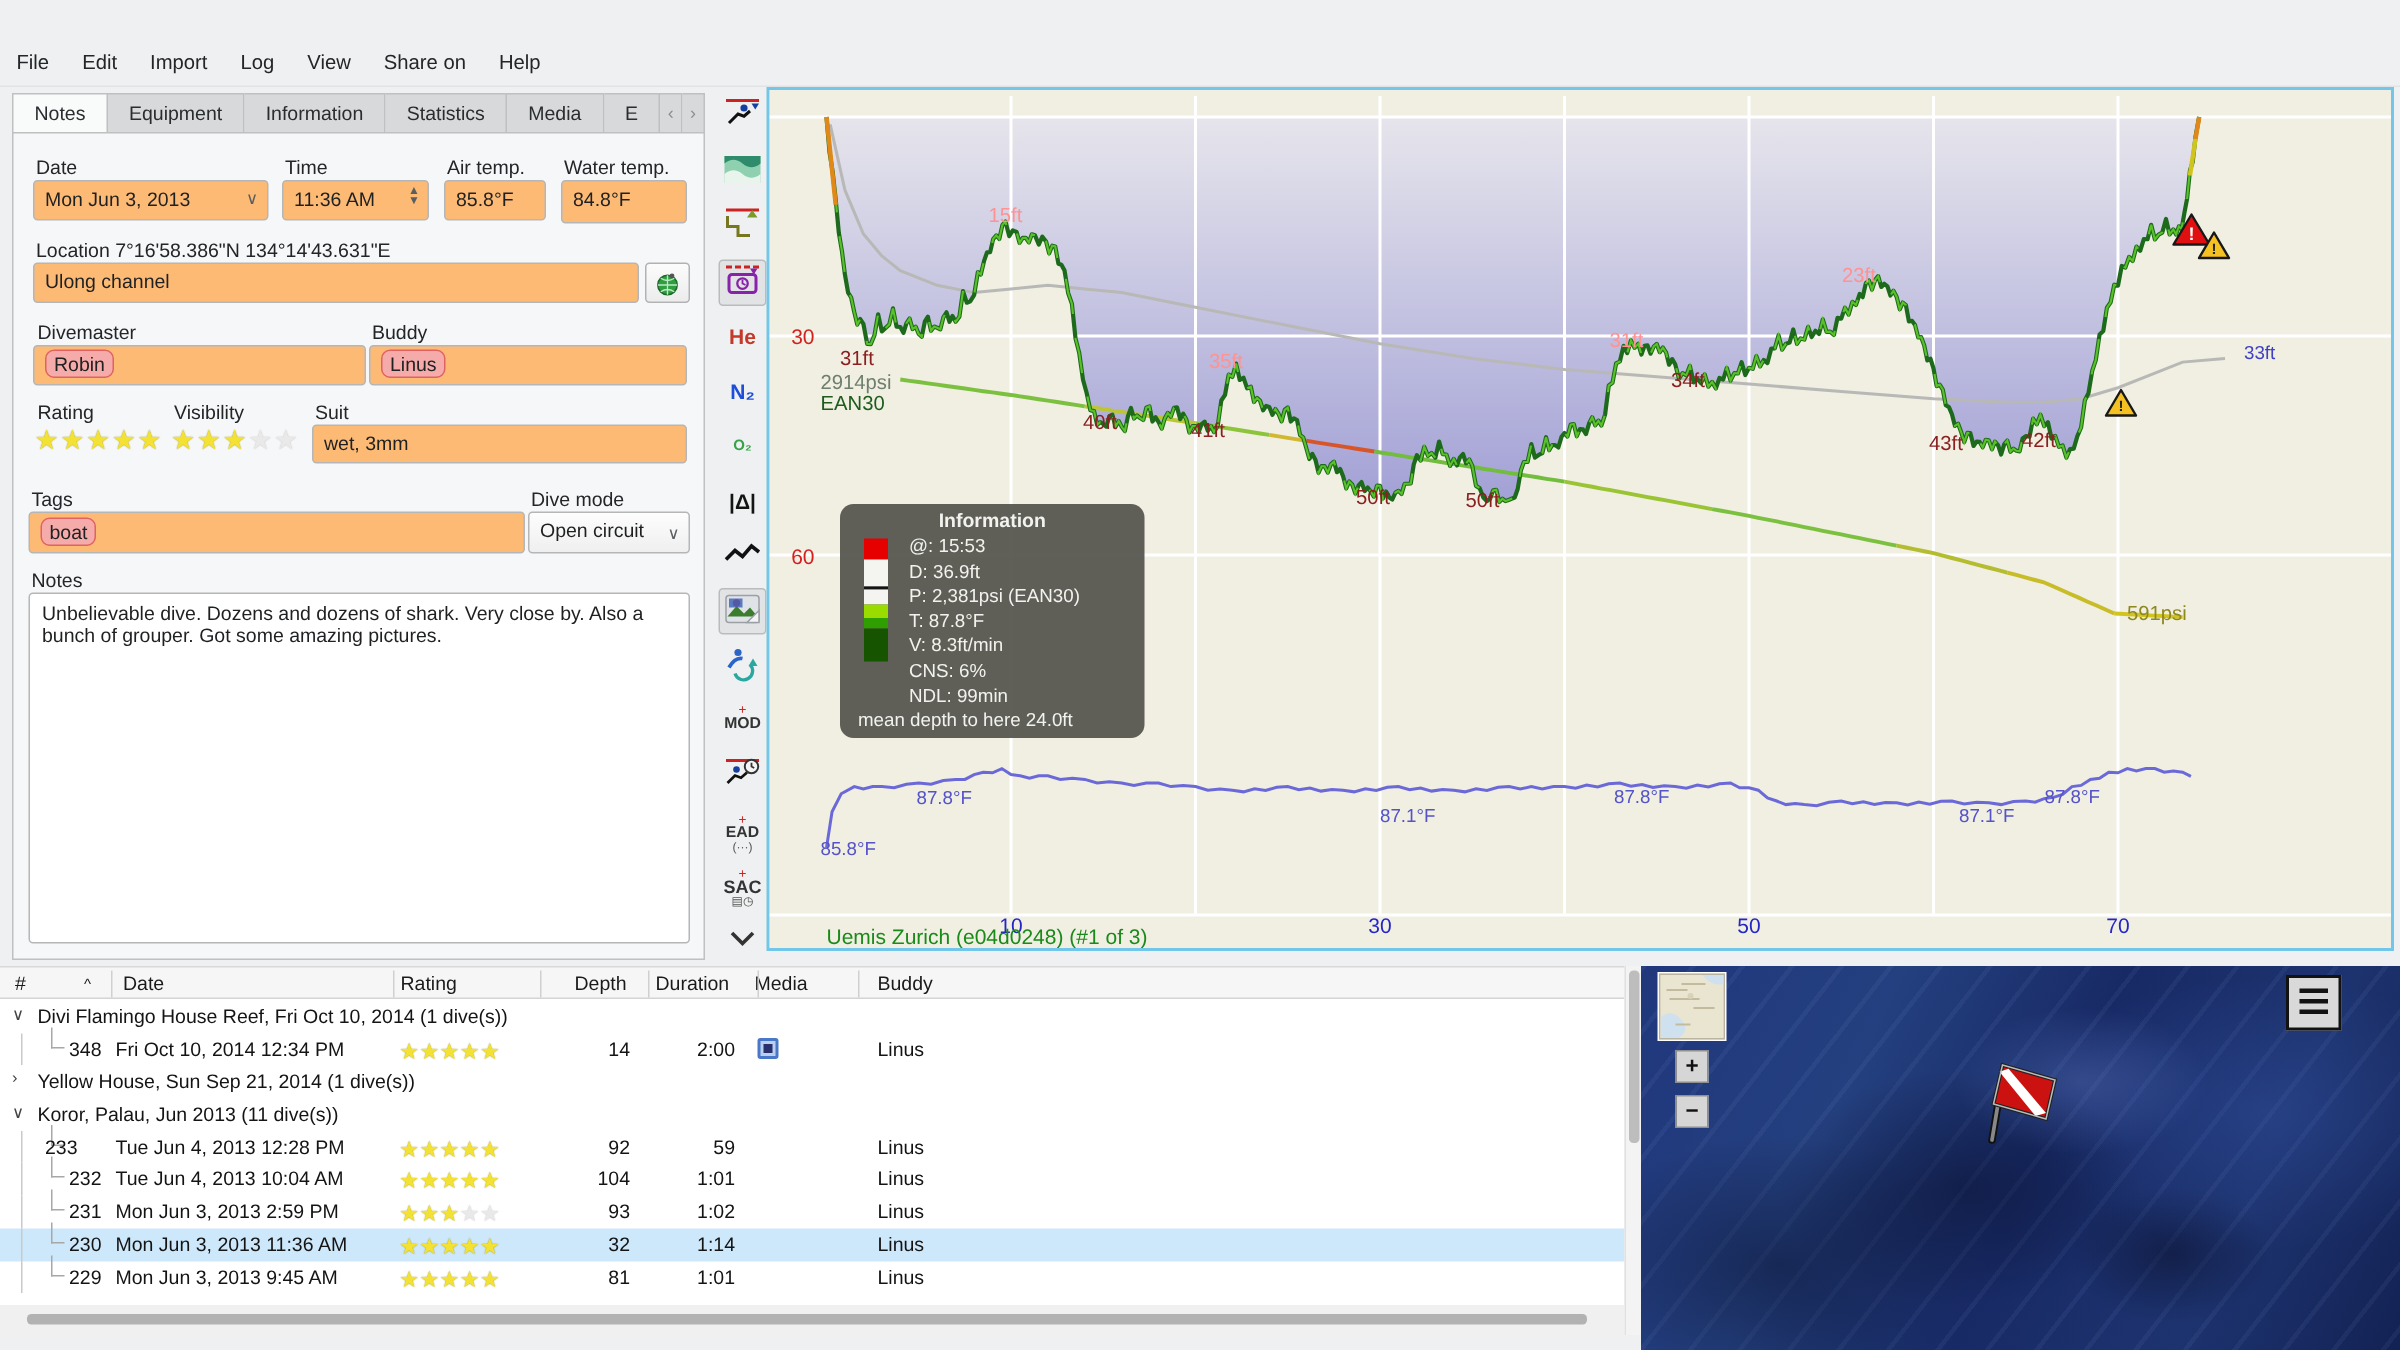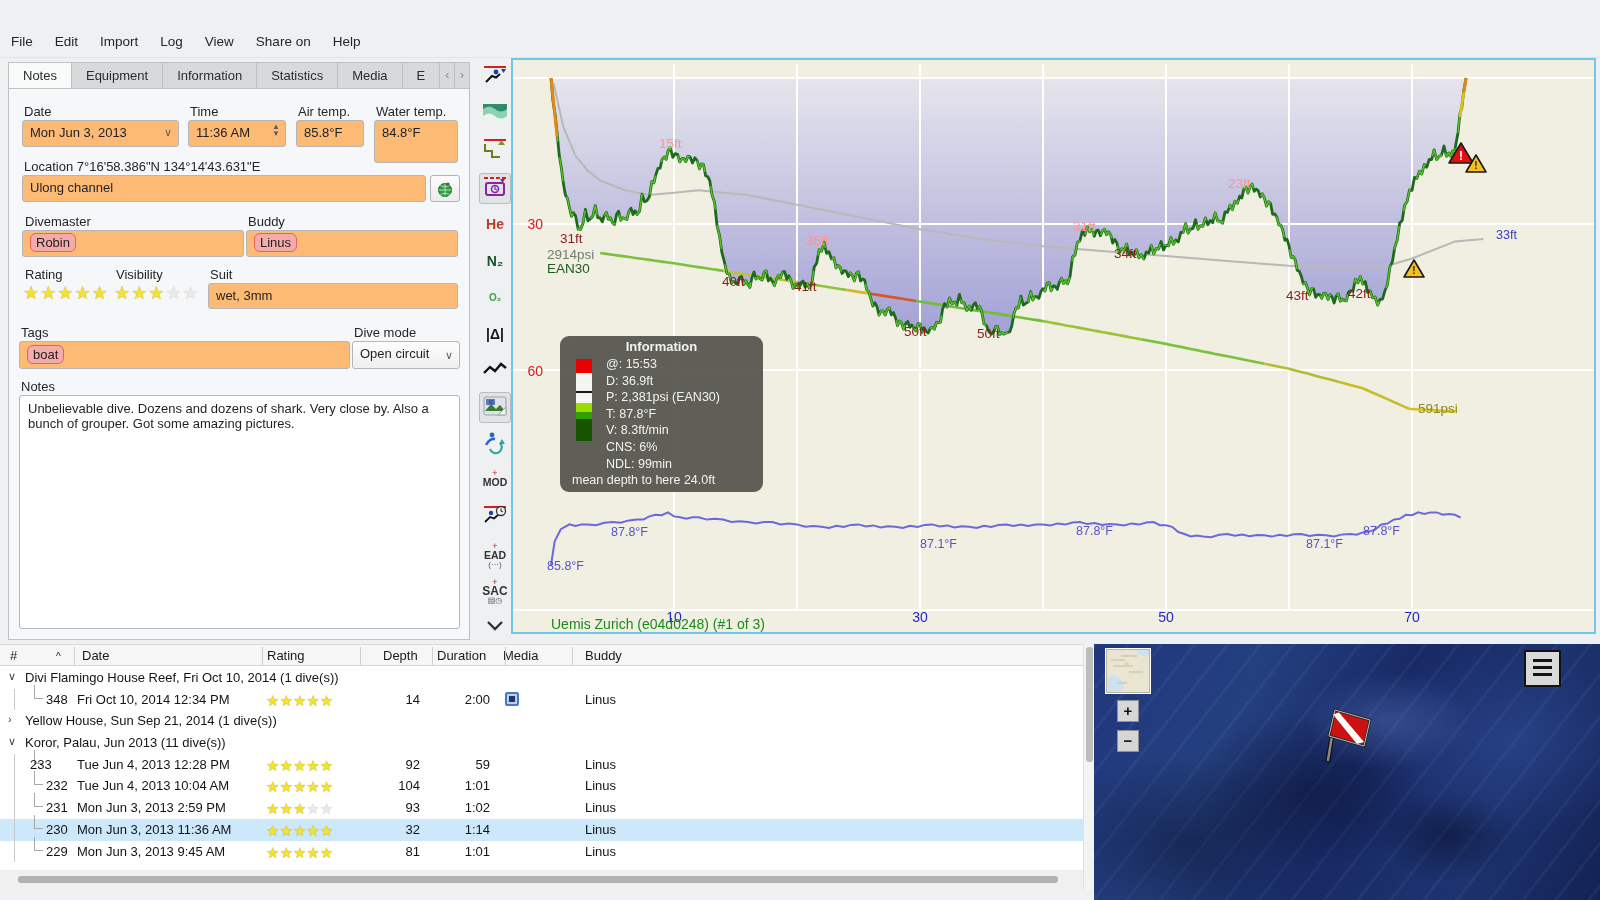--- a/index.html
+++ b/index.html
@@ -145,21 +145,21 @@
     <div class="flabel" style="left:182px; top:42px">Time</div>
     <div class="field" style="left:180px; top:58px; width:98px; height:27px">
       <span>11:36 AM</span>
       <span class="spin">▲<br>▼</span>
     </div>
     <div class="flabel" style="left:290px; top:42px">Air temp.</div>
     <div class="field" style="left:288px; top:58px; width:68px; height:27px">
       <span>85.8°F</span>
     </div>
     <div class="flabel" style="left:368px; top:42px">Water temp.</div>
-    <div class="field" style="left:366px; top:58px; width:84px; height:43px">
+    <div class="field" style="left:366px; top:58px; width:84px; height:29px">
       <span>84.8°F</span>
     </div>
 
     <div class="flabel" style="left:16px; top:97px">Location 7°16'58.386"N 134°14'43.631"E</div>
     <div class="field" style="left:14px; top:113px; width:404px; height:27px">
       <span>Ulong channel</span>
     </div>
     <div class="globe-btn" style="left:422px; top:113px; width:30px; height:27px">
       <svg width="18" height="18" viewBox="0 0 18 18" style="margin:4px 0 0 5px">
         <circle cx="9" cy="10" r="6.5" fill="#2e9e3e" stroke="#1b6b27"></circle>
@@ -220,21 +220,21 @@
           <path d="M16 9 l7 0 l-3.5 -5 Z" fill="#7a9a2a"></path>
         </svg></div>
       <div class="pt-btn active" style="top: 112.8px;"><svg width="26" height="26" viewBox="0 0 26 26">
           <path d="M2 4 h22" stroke="#cc2222" stroke-width="2" stroke-dasharray="4 2"></path>
           <rect x="4" y="9" width="18" height="12" rx="2" fill="none" stroke="#8822aa" stroke-width="2"></rect>
           <circle cx="13" cy="15" r="3.5" fill="none" stroke="#8822aa" stroke-width="1.5"></circle>
           <path d="M13 12.5 v2.5 l2 1" stroke="#8822aa" stroke-width="1.2" fill="none"></path>
           <path d="M18 5 l5 0 l-2.5 4 Z" fill="#8822aa"></path>
         </svg></div>
       <div class="pt-btn" style="top: 149.4px;"><span style="font-size:14px; font-weight:bold; line-height:30px; color:#c33a2a">He</span></div>
-      <div class="pt-btn" style="top: 186px;"><span style="font-size:14px; font-weight:bold; line-height:30px; color:#14532d">N₂</span></div>
+      <div class="pt-btn" style="top: 186px;"><span style="font-size:14px; font-weight:bold; line-height:30px; color:#1d4ed8">N₂</span></div>
       <div class="pt-btn" style="top: 222.6px;"><span style="font-size:10px; font-weight:bold; line-height:30px; color:#37a24a">O₂</span></div>
       <div class="pt-btn" style="top: 259.2px;"><span style="font-size:14px; font-weight:bold; line-height:30px; color:#141414">|Δ|</span></div>
       <div class="pt-btn" style="top: 295.8px;"><svg width="26" height="26" viewBox="0 0 26 26">
           <path d="M2 17 L8 11 L13 15 L19 8 L24 12" stroke="#111" stroke-width="2.4" fill="none"></path>
         </svg></div>
       <div class="pt-btn active" style="top: 332.4px;"><svg width="26" height="26" viewBox="0 0 26 26">
           <rect x="2" y="4" width="22" height="18" rx="2" fill="#dfe2e6" stroke="#9aa0a6"></rect>
           <path d="M3 18 L9 11 L14 16 L18 12 L23 18 Z" fill="#3a7d2c"></path>
           <circle cx="9" cy="9" r="2.5" fill="#cc3355"></circle>
           <rect x="4" y="6" width="9" height="6" fill="#3a62b8" opacity=".8"></rect>

